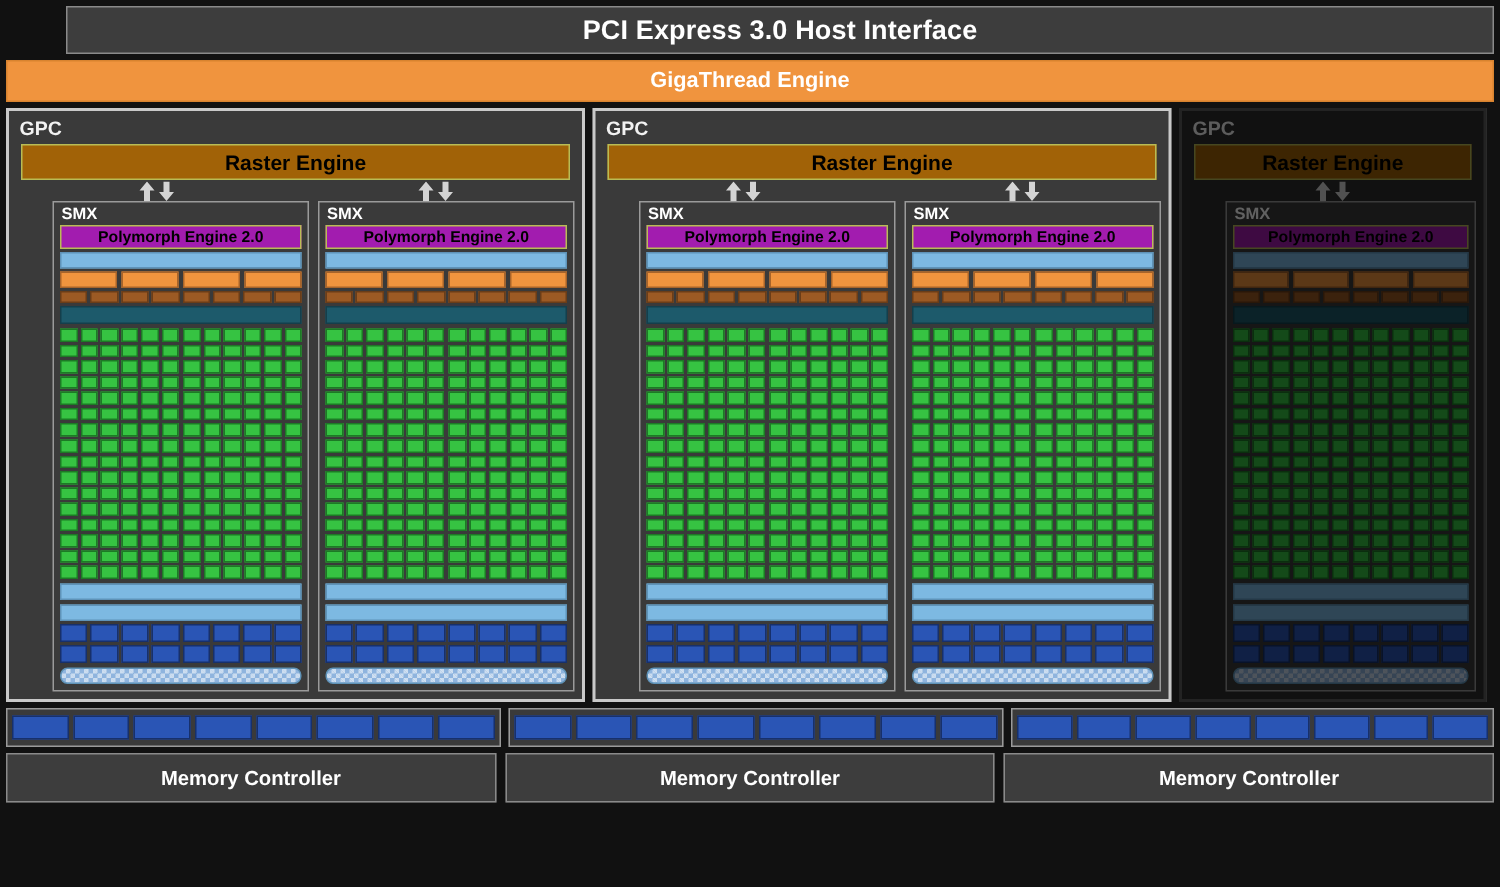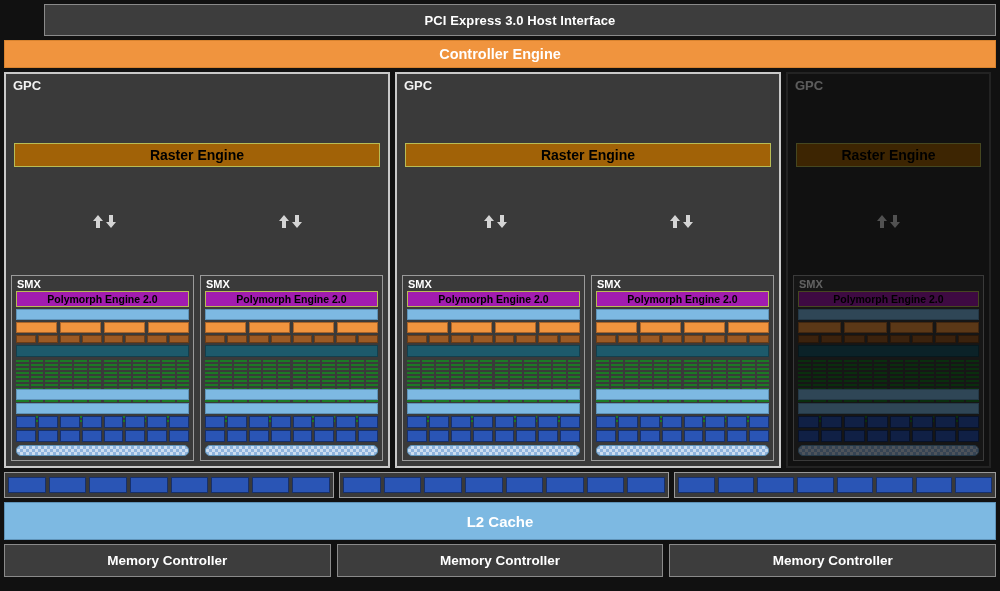--- a/index.html
+++ b/index.html
@@ -21,21 +21,21 @@
     flex-direction: column;
     gap: 4px;
   }
 
   
   .hostbar {
     height: 30px;
     background: #3d3d3d;
     border: 1px solid #8a8a8a;
     color: #ffffff;
-    font-size: 13px;
+    font-size: 18px;
     font-weight: bold;
     display: flex; align-items: center; justify-content: center;
     letter-spacing: .1px;
     flex: none;
     margin-left: 40px;
   }
   .gigabar {
     height: 26px;
     background: #f0943e;
     border: 1px solid #d8832f;
@@ -54,21 +54,20 @@
     gap: 5px;
   }
   .gpc {
     background: #3a3a3a;
     border: 2px solid #c9c9c9;
     box-sizing: border-box;
     padding: 4px 5px 5px 5px;
     display: flex;
     flex-direction: column;
     position: relative;
-    gap: 47px;
   }
   .gpc.wide { width: 386px; }
   .gpc.narrow { width: 205px; }
   .gpc-label {
     color: #f2f2f2;
     font-size: 13px;
     font-weight: bold;
     line-height: 15px;
     padding-left: 2px;
     margin-bottom: 3px;
@@ -98,20 +97,21 @@
     align-items: center;
     gap: 1px;
   }
   .arrow-cell svg { display: block; }
 
   .smx-row {
     flex: 1 1 auto;
     display: flex;
     gap: 6px;
     min-height: 0;
+    margin-left: 24px;
   }
   .smx {
     flex: 1 1 0;
     min-width: 0;
     background: #3a3a3a;
     border: 1px solid #9a9a9a;
     box-sizing: border-box;
     padding: 2px 4px 4px 4px;
     display: flex;
     flex-direction: column;
@@ -294,21 +294,21 @@
 </head>
 <body>
 
 <div id="root">
 
   <div class="hostbar">
     <span>PCI Express 3.0 Host Interface</span>
   </div>
 
   <div class="gigabar">
-    <span>Controller Engine</span>
+    <span>GigaThread Engine</span>
   </div>
 
   <div class="gpc-row">
 
     <div class="gpc wide">
       <div class="gpc-label">GPC</div>
       <div class="raster">
         <span>Raster Engine</span>
       </div>
       <div class="arrow-row">
@@ -1623,23 +1623,20 @@
         <div class="rop"></div>
         <div class="rop"></div>
         <div class="rop"></div>
         <div class="rop"></div>
         <div class="rop"></div>
         <div class="rop"></div>
         <div class="rop"></div>
       </div>
   </div>
 
-  <div class="l2">
-    <span>L2 Cache</span>
-  </div>
 
   <div class="mc-row">
     <div class="mc">
       <span>Memory Controller</span>
     </div>
     <div class="mc">
       <span>Memory Controller</span>
     </div>
     <div class="mc">
       <span>Memory Controller</span>

